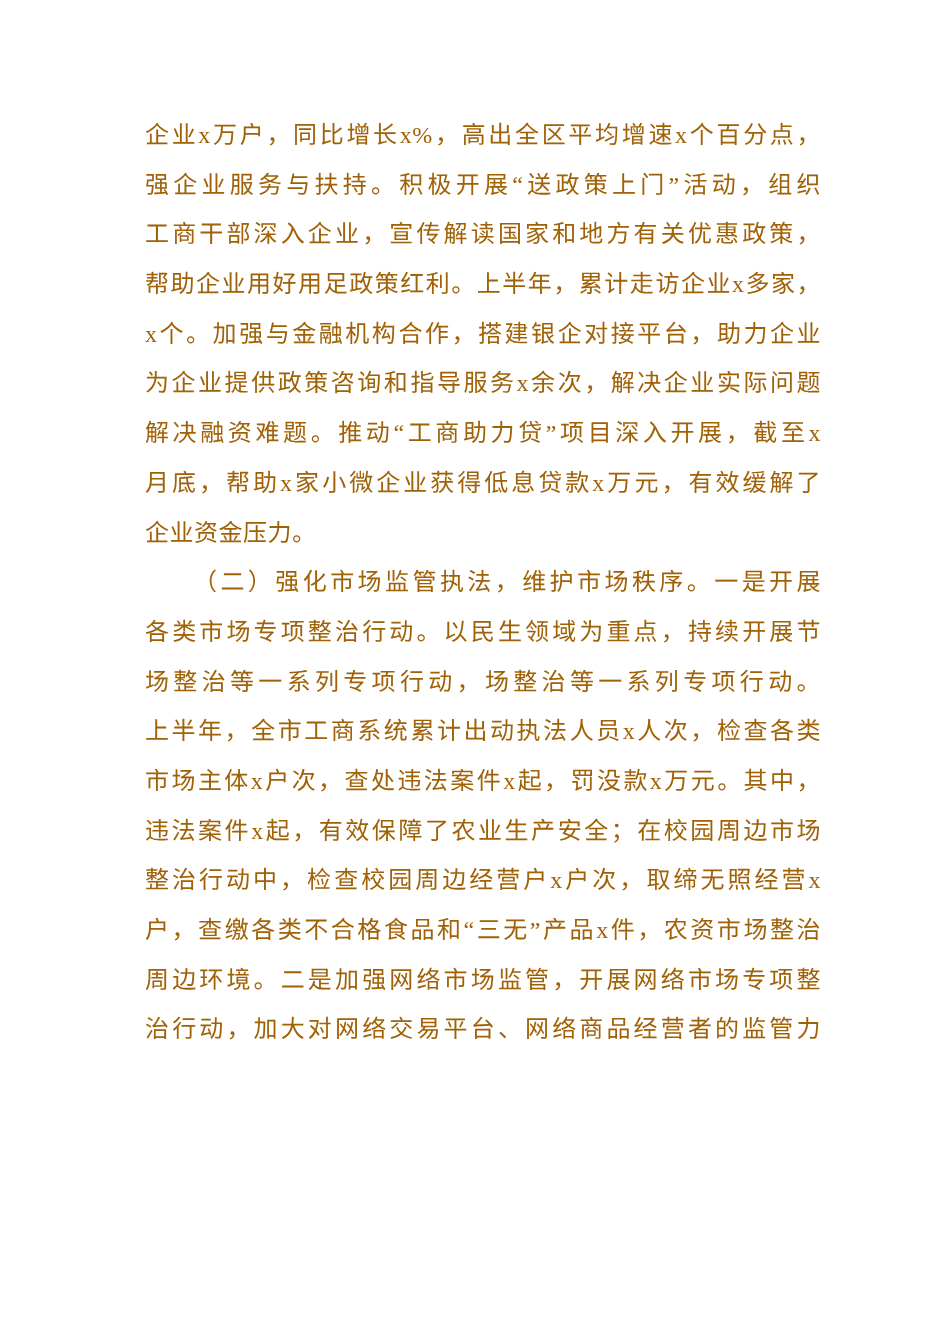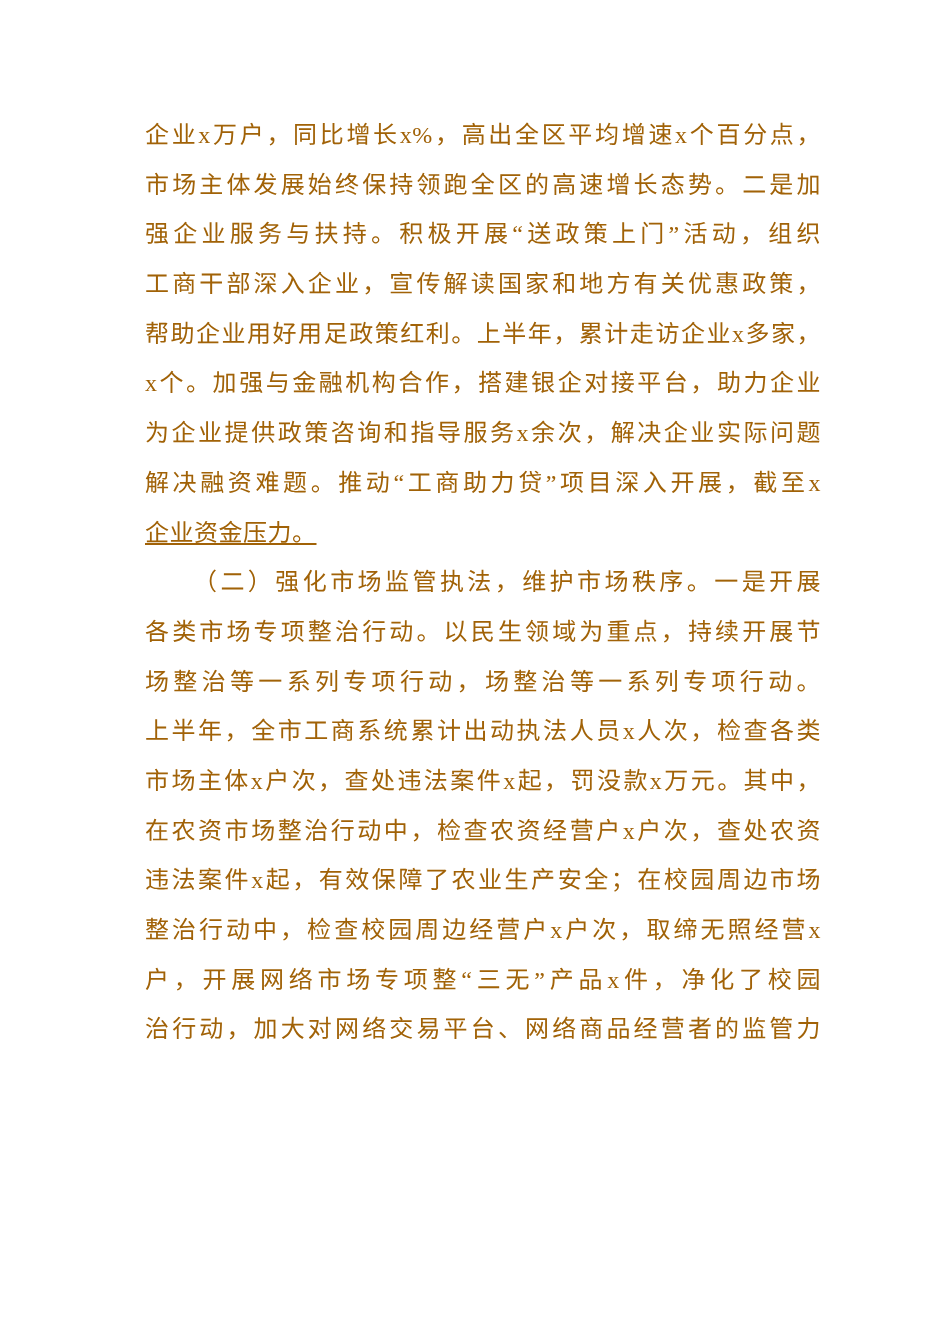--- a/index.html
+++ b/index.html
@@ -35,50 +35,49 @@
   }
   
   .line.j {
     text-align: justify;
     text-align-last: justify;
   }
   
   .line.end {
     text-align: right;
     text-align-last: left;
-    text-decoration: underline;
   }
   
   .line.indent {
     text-indent: 48px;
   }
 </style>
 </head>
 <body>
 
 <div class="doc-page">
 
   <div class="para">
     <div class="line j">企业x万户，同比增长x%，高出全区平均增速x个百分点，</div>
-    <div class="line j">市场主体发展始终保持领跑全区的高速增长态势。二是加</div>
     <div class="line j">强企业服务与扶持。积极开展“送政策上门”活动，组织</div>
     <div class="line j">工商干部深入企业，宣传解读国家和地方有关优惠政策，</div>
     <div class="line j">帮助企业用好用足政策红利。上半年，累计走访企业x多家，</div>
     <div class="line j">x个。加强与金融机构合作，搭建银企对接平台，助力企业</div>
     <div class="line j">为企业提供政策咨询和指导服务x余次，解决企业实际问题</div>
     <div class="line j">解决融资难题。推动“工商助力贷”项目深入开展，截至x</div>
+    <div class="line j">月底，帮助x家小微企业获得低息贷款x万元，有效缓解了</div>
     <div class="line end">企业资金压力。</div>
   </div>
 
   <div class="para">
     <div class="line j indent">（二）强化市场监管执法，维护市场秩序。一是开展</div>
     <div class="line j">各类市场专项整治行动。以民生领域为重点，持续开展节</div>
     <div class="line j">场整治等一系列专项行动，场整治等一系列专项行动。</div>
     <div class="line j">上半年，全市工商系统累计出动执法人员x人次，检查各类</div>
     <div class="line j">市场主体x户次，查处违法案件x起，罚没款x万元。其中，</div>
-    <div class="line j">在农资市场整治行动中，检查农资经营户x户次，查处农资</div>
     <div class="line j">违法案件x起，有效保障了农业生产安全；在校园周边市场</div>
     <div class="line j">整治行动中，检查校园周边经营户x户次，取缔无照经营x</div>
-    <div class="line j">户，开展网络市场专项整“三无”产品x件，净化了校园</div>
+    <div class="line j">户，查缴各类不合格食品和“三无”产品x件，农资市场整治</div>
+    <div class="line j">周边环境。二是加强网络市场监管，开展网络市场专项整</div>
     <div class="line j">治行动，加大对网络交易平台、网络商品经营者的监管力</div>
   </div>
 
 </div>
 
 </body></html>

